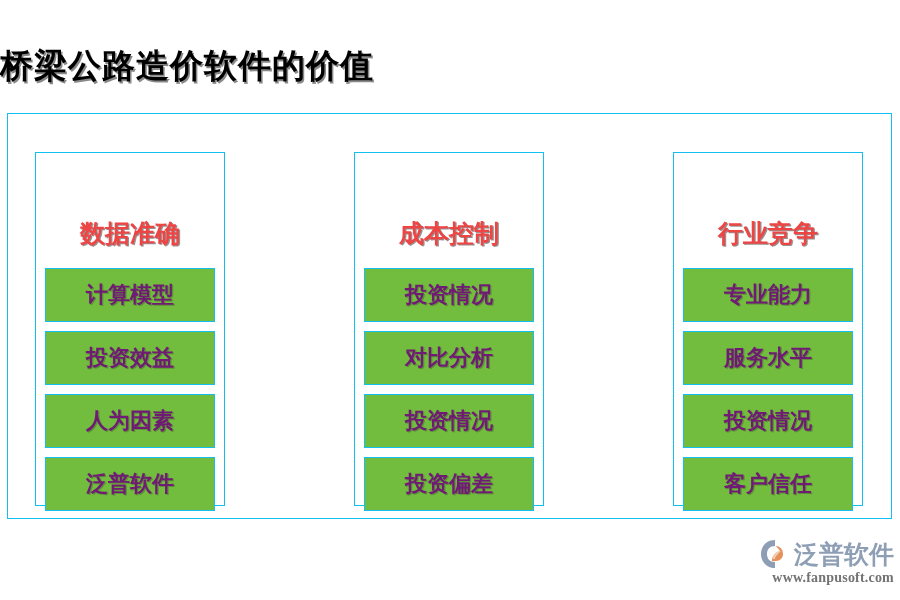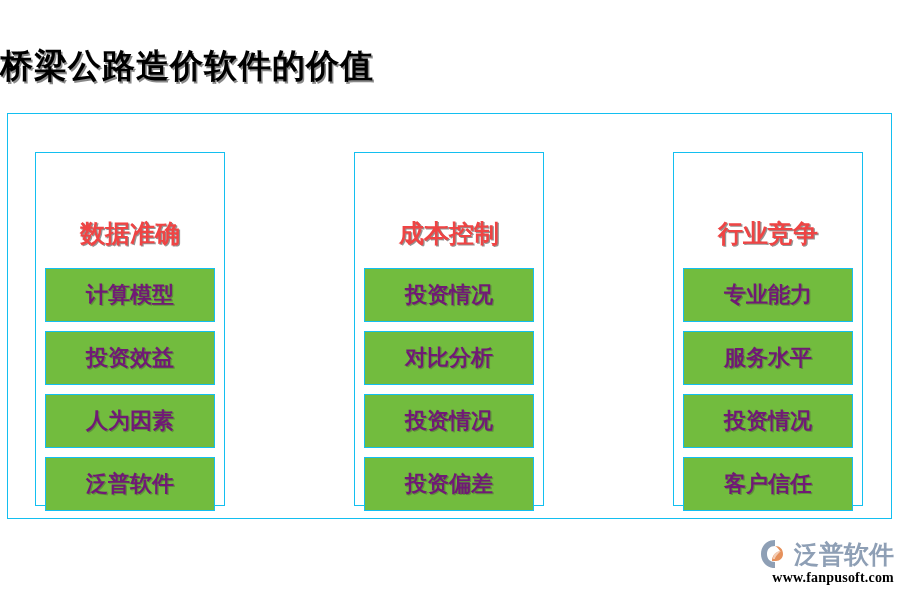--- a/index.html
+++ b/index.html
@@ -138,21 +138,21 @@
     font-size: 25px;
     color: #8E9FB5;
     line-height: 1;
     letter-spacing: 0px;
     white-space: nowrap;
   }
   .wm-url {
     font-family: "Liberation Serif", "DejaVu Serif", serif;
     font-weight: bold;
     font-size: 14px;
-    color: #000000;
+    color: #737373;
     line-height: 1;
     margin-top: 1px;
     margin-left: 20px;
     letter-spacing: 0.2px;
     white-space: nowrap;
   }
 </style>
 </head>
 <body>
 

